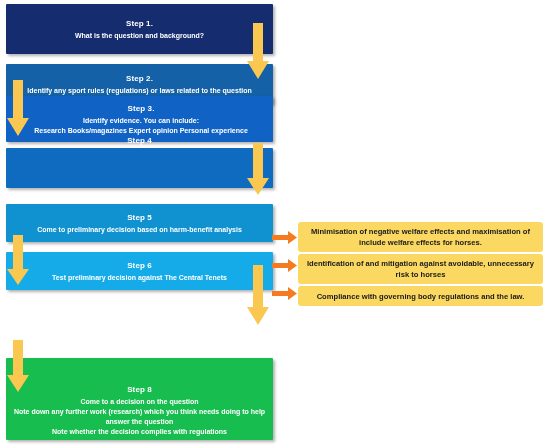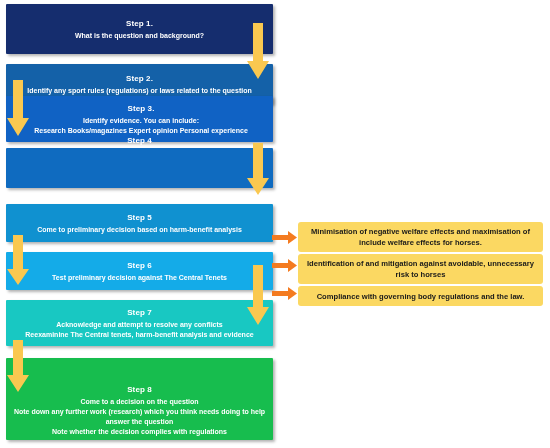--- a/index.html
+++ b/index.html
@@ -131,25 +131,20 @@
   <div class="step-box" id="step5" style="background: rgb(16, 145, 208);">
     <div class="step-title">Step 5</div>
     <div class="step-line">Come to preliminary decision based on harm-benefit analysis</div>
   </div>
 
   <div class="step-box" id="step6" style="background: rgb(20, 171, 232);">
     <div class="step-title">Step 6</div>
     <div class="step-line">Test preliminary decision against The Central Tenets</div>
   </div>
 
-  <div class="step-box" id="step7" style="background: rgb(24, 200, 194);">
-    <div class="step-title">Step 7</div>
-    <div class="step-line">Acknowledge and attempt to resolve any conflicts</div>
-    <div class="step-line">Reexaminine The Central tenets, harm-benefit analysis and evidence</div>
-  </div>
 
   <div class="step-box" id="step8" style="background: rgb(23, 189, 78); justify-content: flex-end;">
     <div class="step-title">Step 8</div>
     <div class="step-line">Come to a decision on the question</div>
     <div class="step-line">Note down any further work (research) which you think needs doing to help</div>
     <div class="step-line">answer the question</div>
     <div class="step-line">Note whether the decision complies with regulations</div>
   </div>
 
   <div class="v-arrow" style="left: 247px; top: 23px; height: 56px; color: rgb(250, 200, 80);">

